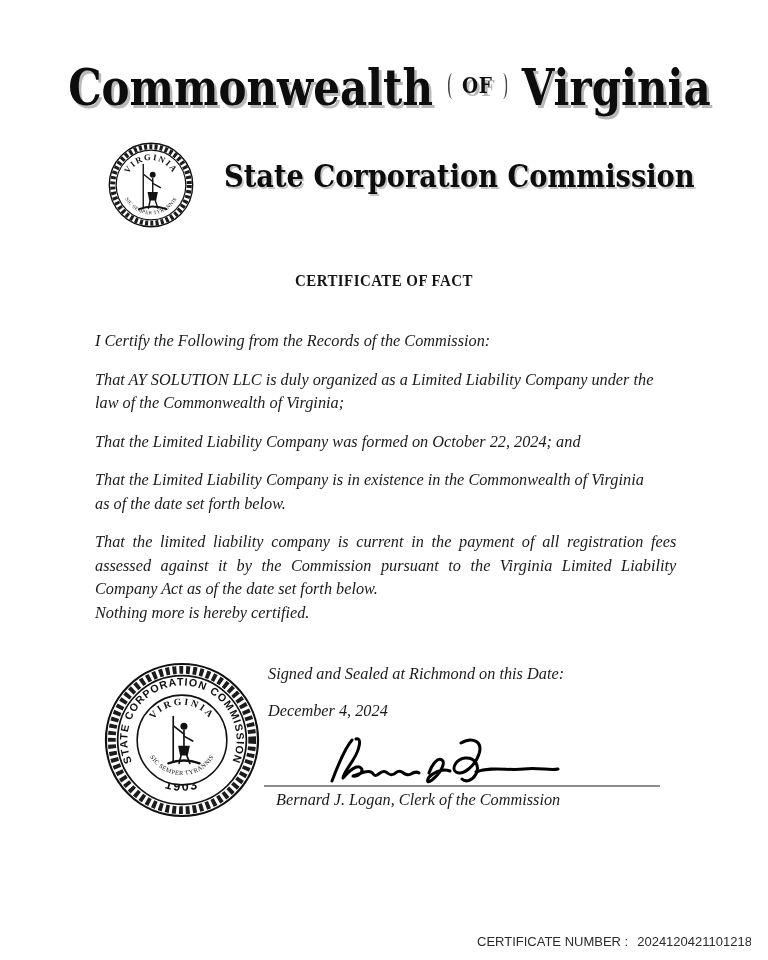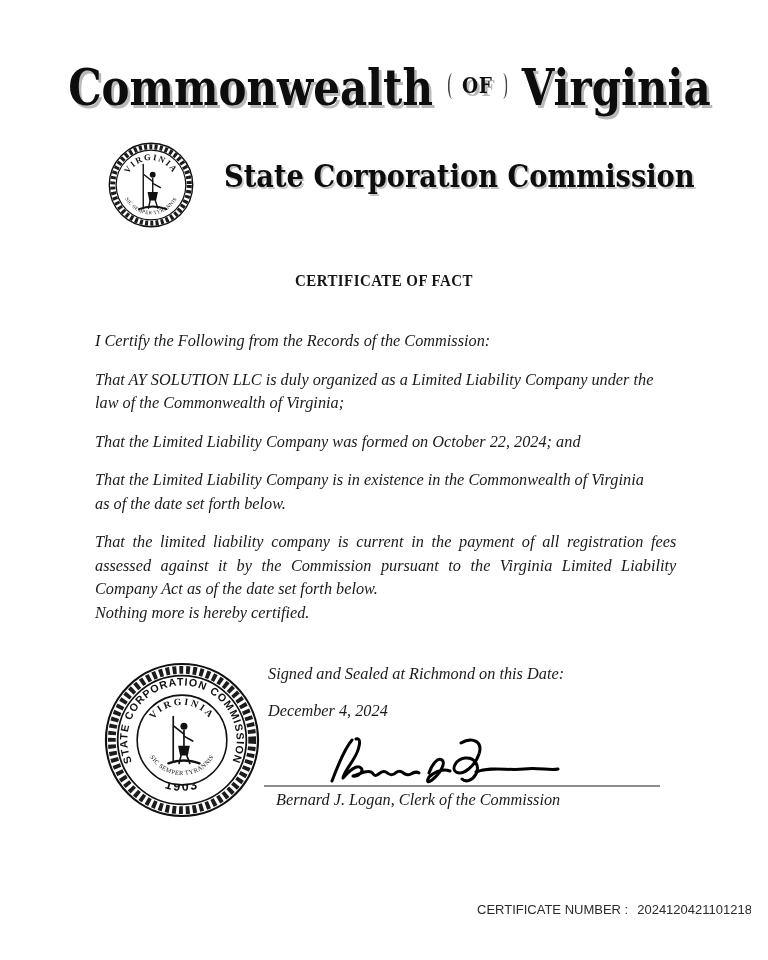--- a/index.html
+++ b/index.html
@@ -61,21 +61,21 @@
   .date-line     { position:absolute; left:268px; top:700px; white-space:nowrap;
                    transform:scaleX(0.93); transform-origin:left top; }
   .signature-svg { position:absolute; left:326px; top:731px; }
   .sig-rule      { position:absolute; left:264px; top:785px; width:396px; height:2px;
                    background:#8d8d8d; }
   .clerk-line    { position:absolute; left:276px; top:789px; white-space:nowrap;
                    transform:scaleX(0.93); transform-origin:left top; }
 
   
   .footer-num {
-    position:absolute; left:477px; top:902px; white-space:nowrap;
+    position:absolute; left:477px; top:934px; white-space:nowrap;
     font-family:"Liberation Sans", sans-serif; font-size:13px; color:#2b2b2b;
   }
   .footer-num .num { margin-left:9px; }
 
   svg text { font-family:"Liberation Serif", serif; }
   svg .ringsans { font-family:"Liberation Sans", sans-serif; font-weight:bold; }
 </style>
 </head>
 <body>
 

